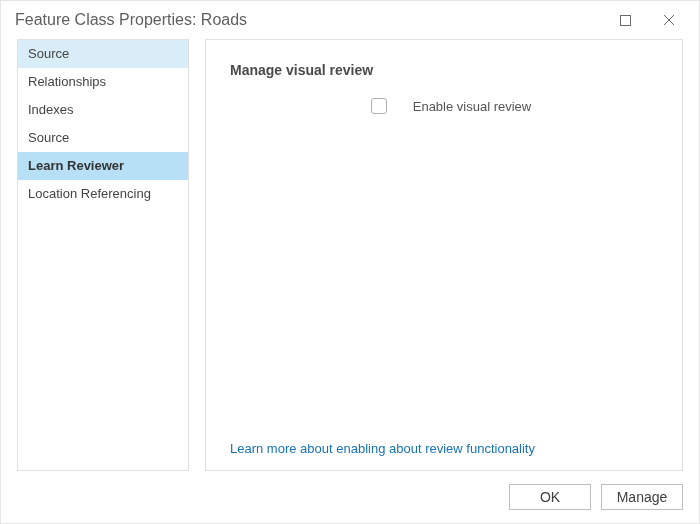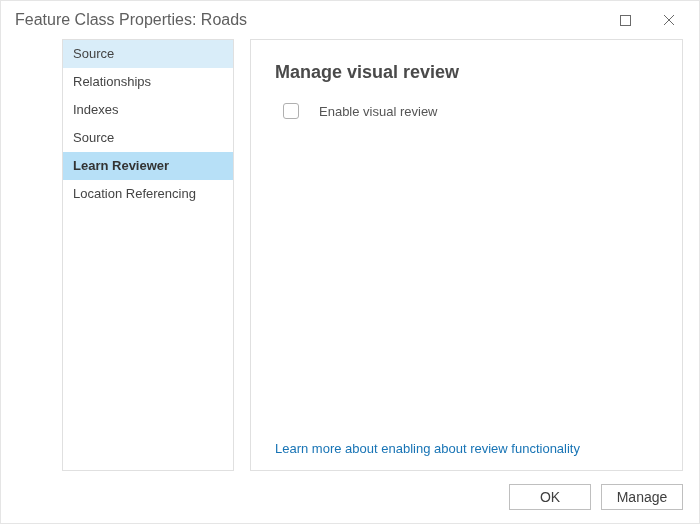--- a/index.html
+++ b/index.html
@@ -37,21 +37,20 @@
       justify-content: center;
       cursor: pointer;
     }
     .titlebar-btn svg { display: block; }
     .body {
       flex: 1;
       display: flex;
       padding: 0 16px 0 16px;
       gap: 16px;
       min-height: 0;
-      margin-left: 45px;
     }
     .sidebar {
       width: 172px;
       border: 1px solid #e0e0e0;
       background: #fff;
       overflow: hidden;
     }
     .sidebar-item {
       padding: 6px 10px 6px 10px;
       cursor: pointer;
@@ -69,29 +68,30 @@
     }
     .main {
       flex: 1;
       border: 1px solid #e0e0e0;
       display: flex;
       flex-direction: column;
       padding: 22px 18px 14px 24px;
     }
     .section-title {
       font-weight: 700;
-      font-size: 18px;
+      font-size: 14px;
       color: #4a4a4a;
       margin-bottom: 20px;
     }
     .checkbox-row {
       display: flex;
       align-items: center;
-      gap: 20px;
+      gap: 26px;
       margin-left: 8px;
+      justify-content: center;
     }
     .checkbox {
       width: 16px;
       height: 16px;
       border: 1px solid #b0b0b0;
       border-radius: 3px;
       background: #fff;
       cursor: pointer;
     }
     .checkbox-label {

